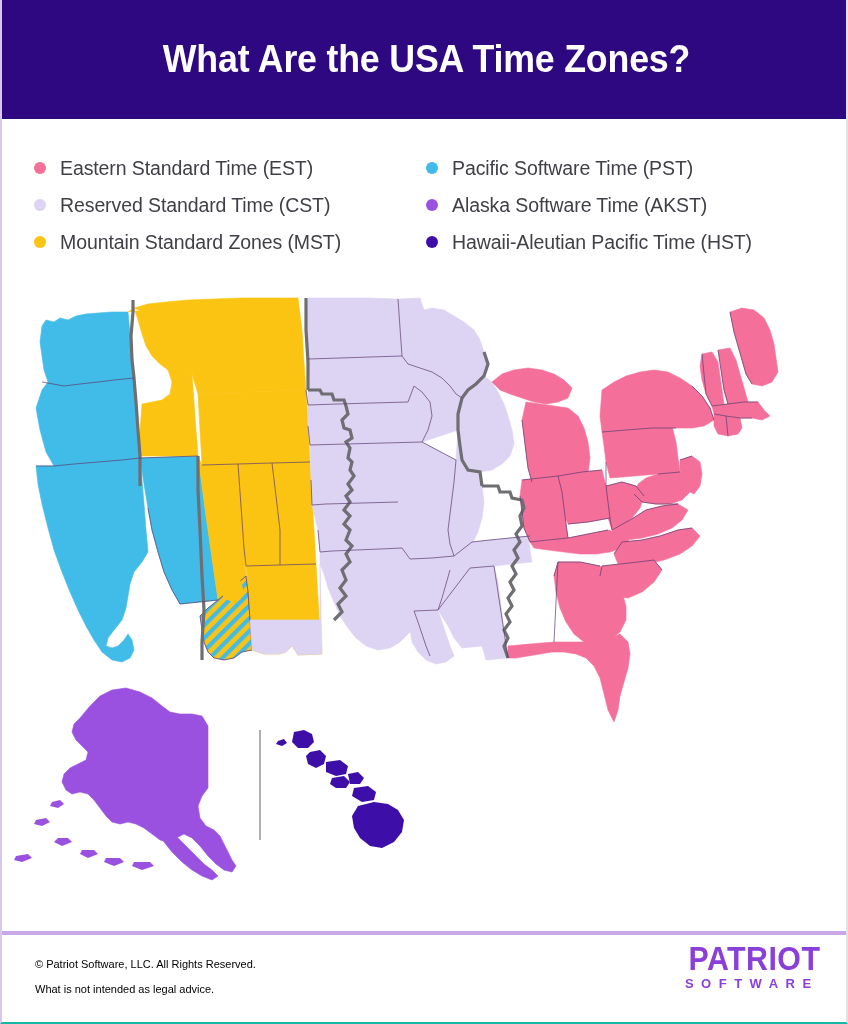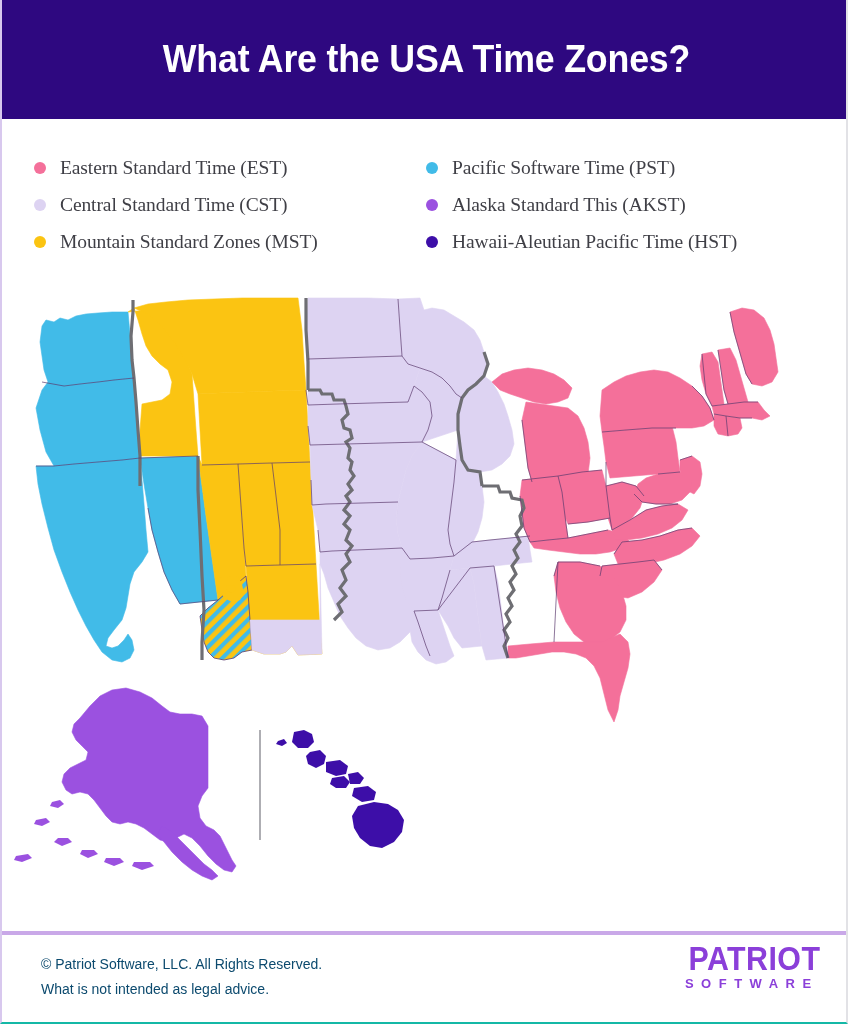--- a/index.html
+++ b/index.html
@@ -50,21 +50,20 @@
   .legend {
     position: absolute;
     left: 0;
     top: 150px;
     width: 848px;
     height: 130px;
   }
   .legend-col {
     position: absolute;
     top: 0;
-    font-family: Liberation Serif, serif;
   }
   .legend-col.left  { left: 32px; }
   .legend-col.right { left: 424px; }
 
   .legend-item {
     display: flex;
     align-items: center;
     height: 36px;
     margin-bottom: 1px;
   }
@@ -108,26 +107,25 @@
     width: 848px;
     height: 89px;
     background: #ffffff;
   }
   .footer-text {
     position: absolute;
     left: 33px;
     top: 17px;
   }
   .footer-line {
-    font-size: 14px;
-    color: #0c4a6e;
+    font-size: 11px;
+    color: #000000;
     line-height: 25px;
     white-space: nowrap;
     font-family: "Liberation Sans Narrow", "Liberation Sans", sans-serif;
-    margin-left: 6px;
   }
   .logo {
     position: absolute;
     right: 30px;
     top: 8px;
     text-align: center;
   }
   .logo-main {
     font-size: 33px;
     font-weight: bold;
@@ -159,36 +157,36 @@
 
   <div class="legend">
 
     <div class="legend-col left">
       <div class="legend-item">
         <span class="legend-dot" style="background:#f4709a"></span>
         <span class="legend-label">Eastern Standard Time (EST)</span>
       </div>
       <div class="legend-item">
         <span class="legend-dot" style="background:#ddd3f2"></span>
-        <span class="legend-label">Central Standard Time (CST)</span>
+        <span class="legend-label">Reserved Standard Time (CST)</span>
       </div>
       <div class="legend-item">
         <span class="legend-dot" style="background:#fbc412"></span>
         <span class="legend-label">Mountain Standard Zones (MST)</span>
       </div>
     </div>
 
     <div class="legend-col right">
       <div class="legend-item">
         <span class="legend-dot" style="background:#41bbe8"></span>
         <span class="legend-label">Pacific Software Time (PST)</span>
       </div>
       <div class="legend-item">
         <span class="legend-dot" style="background:#9b51e0"></span>
-        <span class="legend-label">Alaska Standard This (AKST)</span>
+        <span class="legend-label">Alaska Software Time (AKST)</span>
       </div>
       <div class="legend-item">
         <span class="legend-dot" style="background:#3d0ea8"></span>
         <span class="legend-label">Hawaii-Aleutian Pacific Time (HST)</span>
       </div>
     </div>
 
   </div>
 
   <div class="map-wrap">

